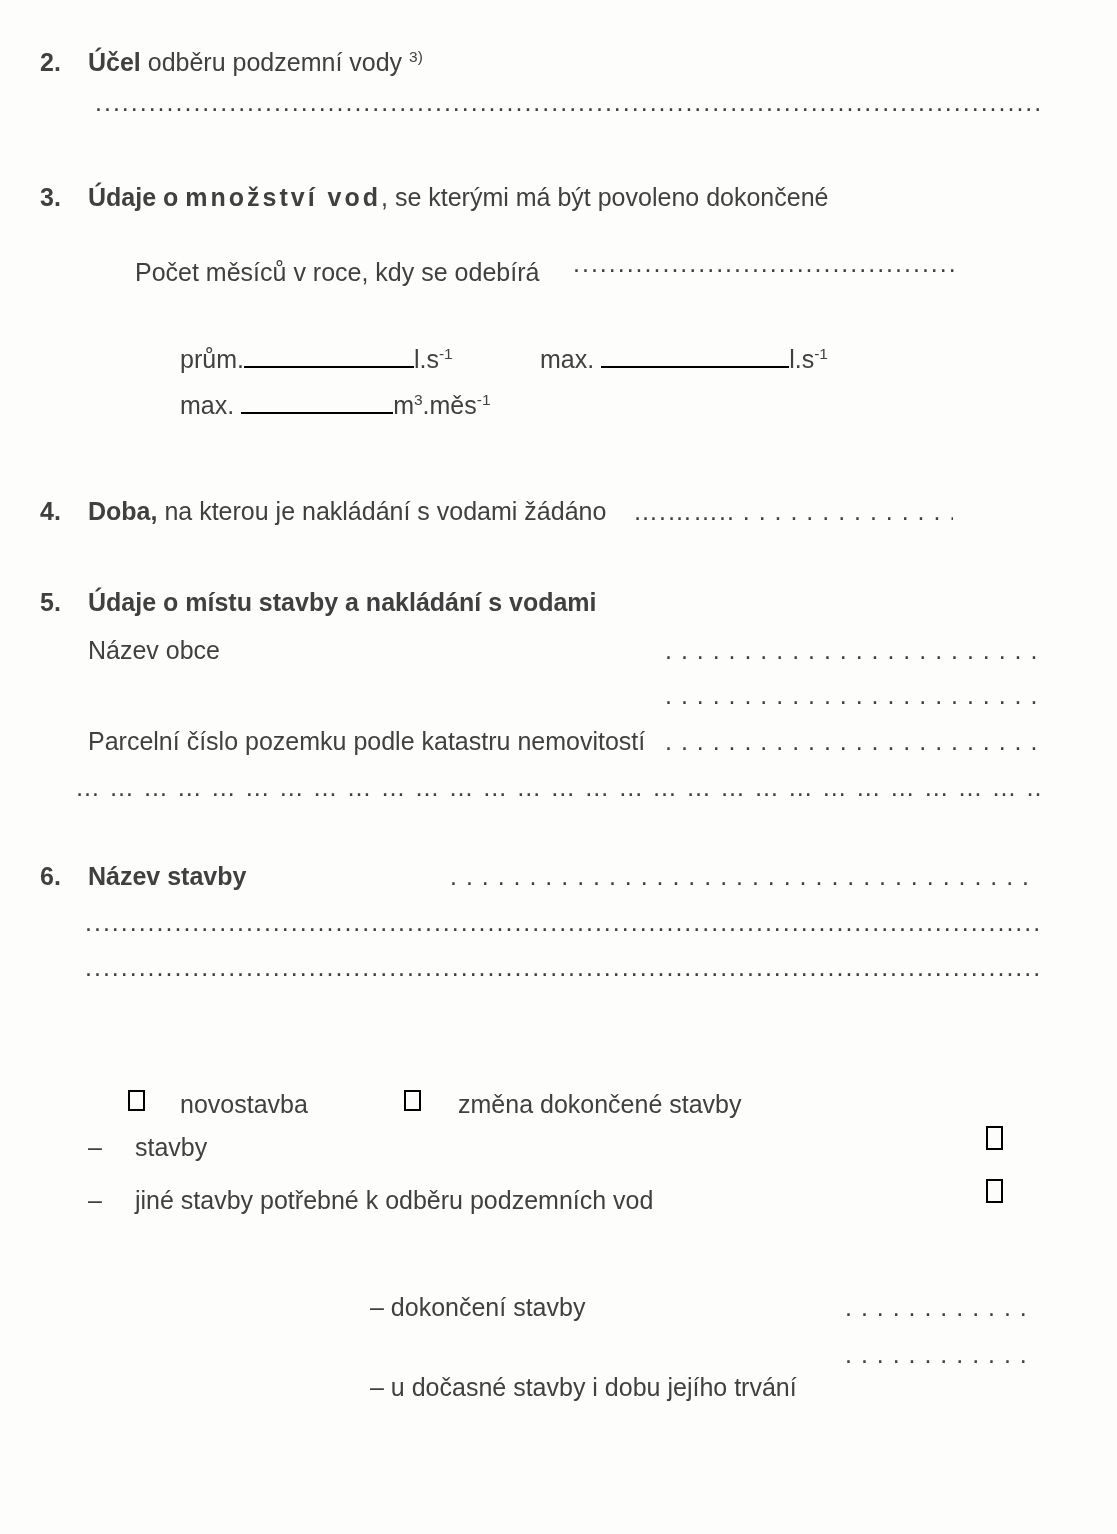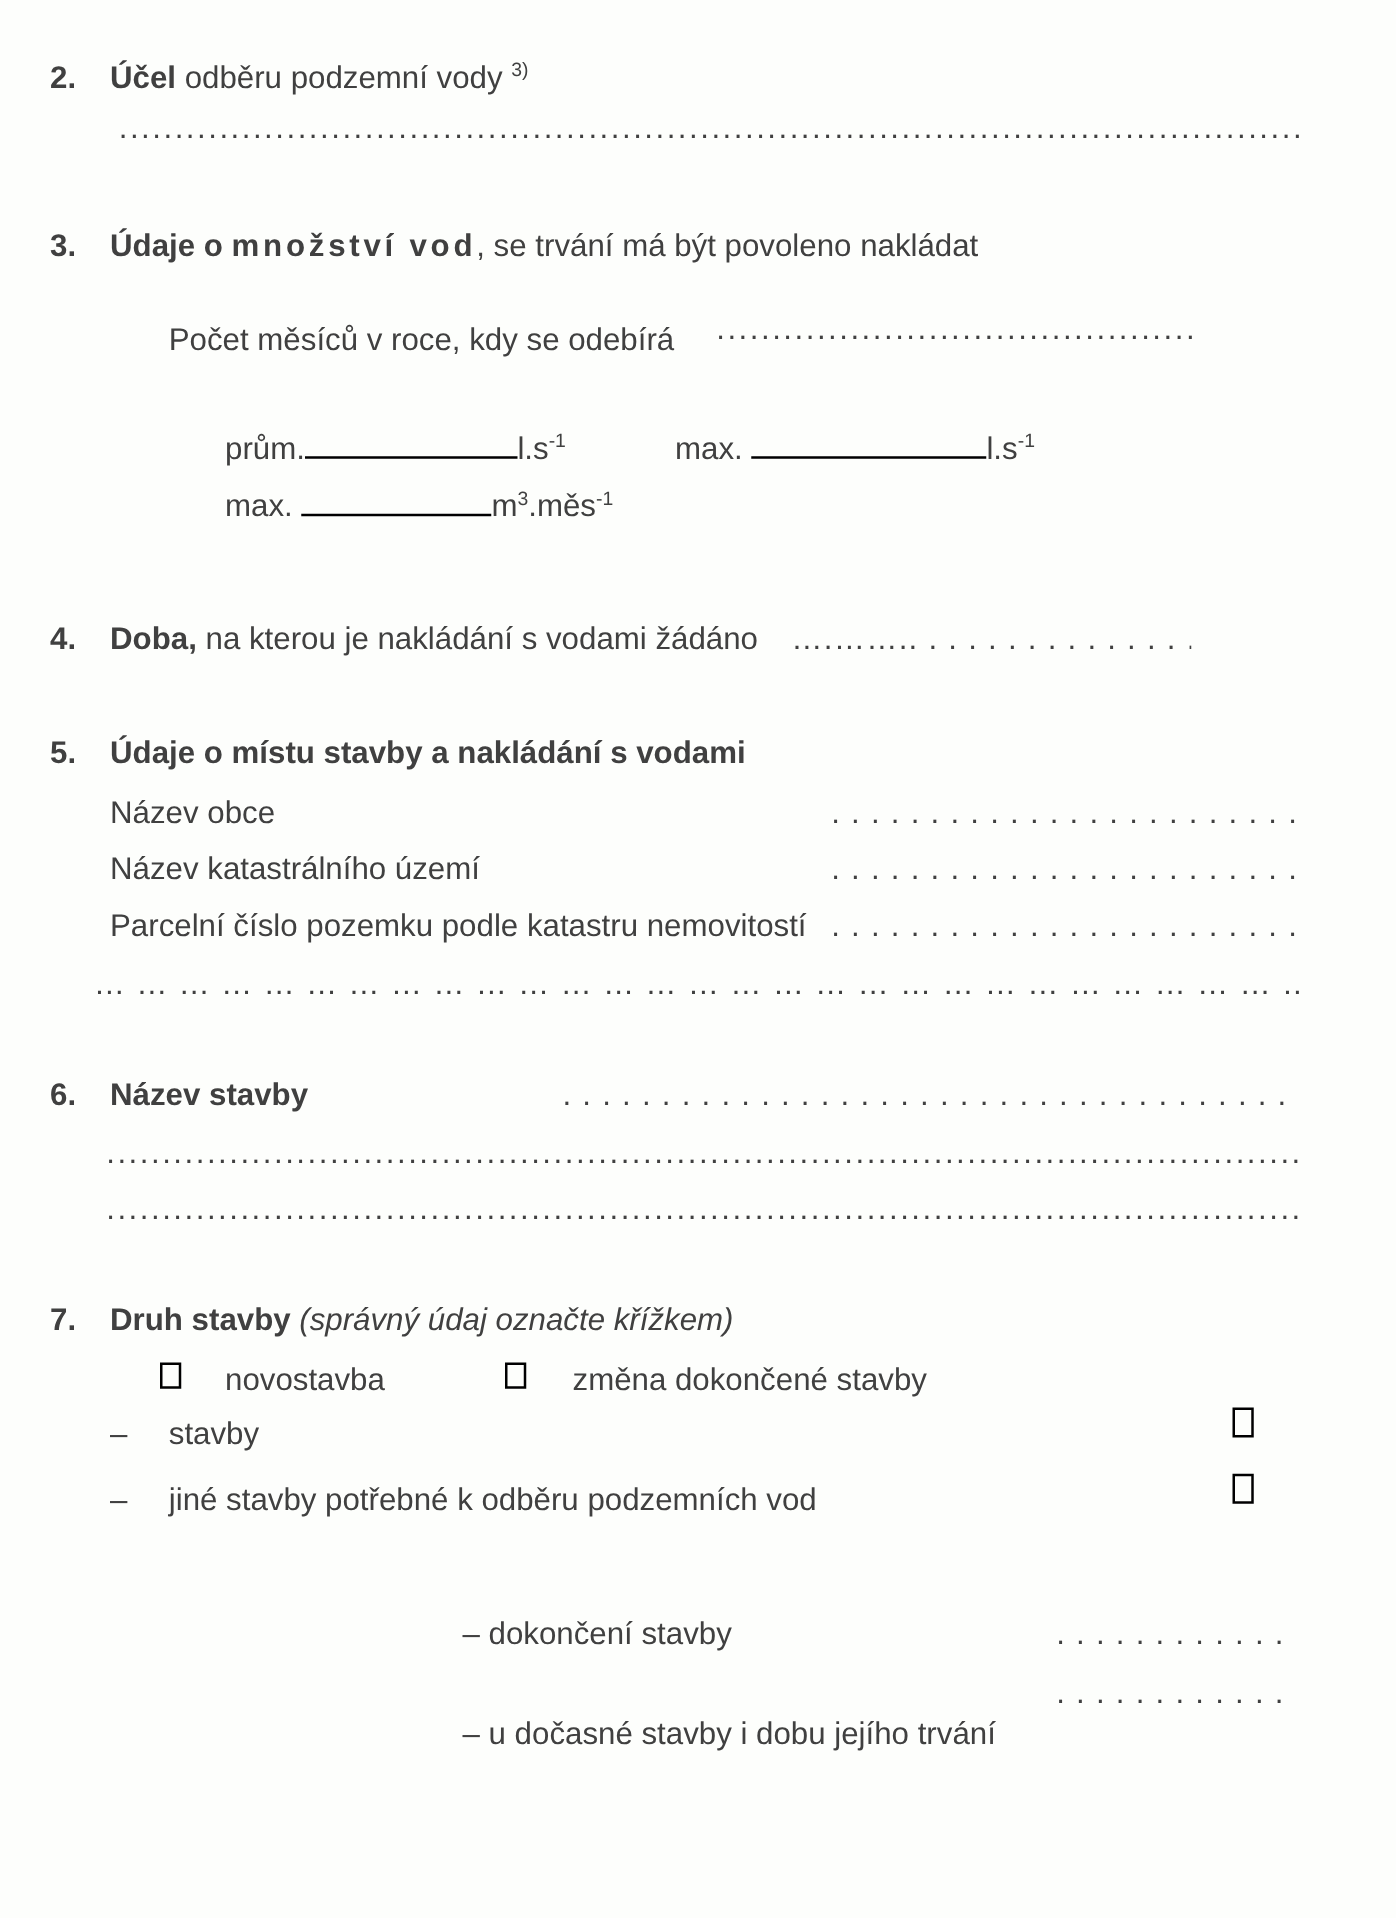--- a/index.html
+++ b/index.html
@@ -47,21 +47,21 @@
 <body>
 
 <div class="page">
 
   <div class="abs" style="left:40px; top:48px;">
     <span class="num">2.</span><span class="bold">Účel</span><span> odběru podzemní vody </span><sup>3)</sup>
   </div>
   <div class="abs dots" style="left:95px; top:88px; width:945px;">.......................................................................................................................................</div>
 
   <div class="abs" style="left:40px; top:183px;">
-    <span class="num">3.</span><span class="bold">Údaje o </span><span class="bold spaced">množství vod</span><span>, se trvání má být povoleno nakládat</span>
+    <span class="num">3.</span><span class="bold">Údaje o </span><span class="bold spaced">množství vod</span><span>, se kterými má být povoleno dokončené</span>
   </div>
 
   <div class="abs" style="left:135px; top:258px;">Počet měsíců v roce, kdy se odebírá</div>
   <div class="abs dots" style="left:573px; top:249px; width:382px;">............................................................................</div>
 
   <div class="abs" style="left:180px; top:345px;">
     <span>prům.</span><span class="blank" style="width:170px;"></span><span><span>l.s</span><sup>-1</sup></span>
   </div>
   <div class="abs" style="left:540px; top:345px;text-align:center;">
     <span>max.</span>&nbsp;<span class="blank" style="width:188px;"></span><span><span>l.s</span><sup>-1</sup></span>
@@ -76,38 +76,34 @@
   </div>
   <div class="abs dots-spaced" style="left:633px; top:497px; width:320px;">….…….. . . . . . . . . . . . . . . . . . . . . . . . . . . . . . .</div>
 
   <div class="abs" style="left:40px; top:588px;">
     <span class="num">5.</span><span class="bold">Údaje o místu stavby a nakládání s vodami</span>
   </div>
 
   <div class="abs" style="left:88px; top:636px;">Název obce</div>
   <div class="abs dots-spaced" style="left:665px; top:636px; width:372px;">. . . . . . . . . . . . . . . . . . . . . . . . . . . . . . . . . . . . . . . .</div>
 
-  <div class="abs" style="left:88px; top:681px;">Název katastrálního území</div>
   <div class="abs dots-spaced" style="left:665px; top:681px; width:372px;">. . . . . . . . . . . . . . . . . . . . . . . . . . . . . . . . . . . . . . . .</div>
 
   <div class="abs" style="left:88px; top:727px;">Parcelní číslo pozemku podle katastru nemovitostí</div>
   <div class="abs dots-spaced" style="left:665px; top:727px; width:372px;">. . . . . . . . . . . . . . . . . . . . . . . . . . . . . . . . . . . . . . . .</div>
 
   <div class="abs dots-spaced" style="left:75px; top:773px; width:965px;">… … … … … … … … … … … … … … … … … … … … … … … … … … … … … … … … … … … … … … … …</div>
 
   <div class="abs" style="left:40px; top:862px;">
     <span class="num">6.</span><span class="bold">Název stavby</span>
   </div>
   <div class="abs dots-spaced" style="left:450px; top:862px; width:586px;">. . . . . . . . . . . . . . . . . . . . . . . . . . . . . . . . . . . . . . . . . . . . . . . . . . . . . . . . . . . .</div>
   <div class="abs dots" style="left:85px; top:908px; width:955px;">.......................................................................................................................................</div>
   <div class="abs dots" style="left:85px; top:953px; width:955px;">.......................................................................................................................................</div>
 
-  <div class="abs" style="left:40px; top:1042px;">
-    <span class="num">7.</span><span class="bold">Druh stavby</span>&nbsp;<span class="italic">(správný údaj označte křížkem)</span>
-  </div>
 
   <div class="checkbox" style="left:128px; top:1090px;"></div>
   <div class="abs" style="left:180px; top:1090px;">novostavba</div>
   <div class="checkbox" style="left:404px; top:1090px;"></div>
   <div class="abs" style="left:458px; top:1090px;">změna dokončené stavby</div>
 
   <div class="abs" style="left:88px; top:1133px;">
     <span class="dash">–</span><span>stavby</span>
   </div>
   <div class="checkbox" style="left:986px; top:1126px; height:24px;"></div>

